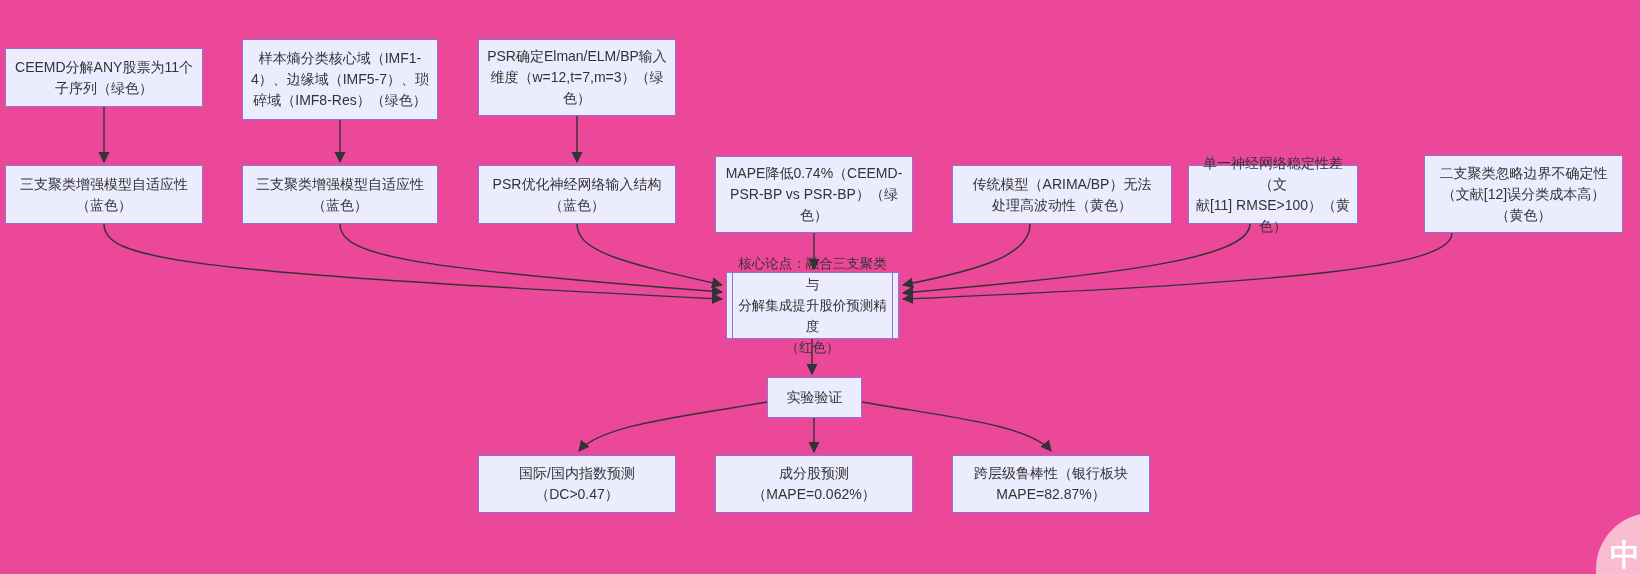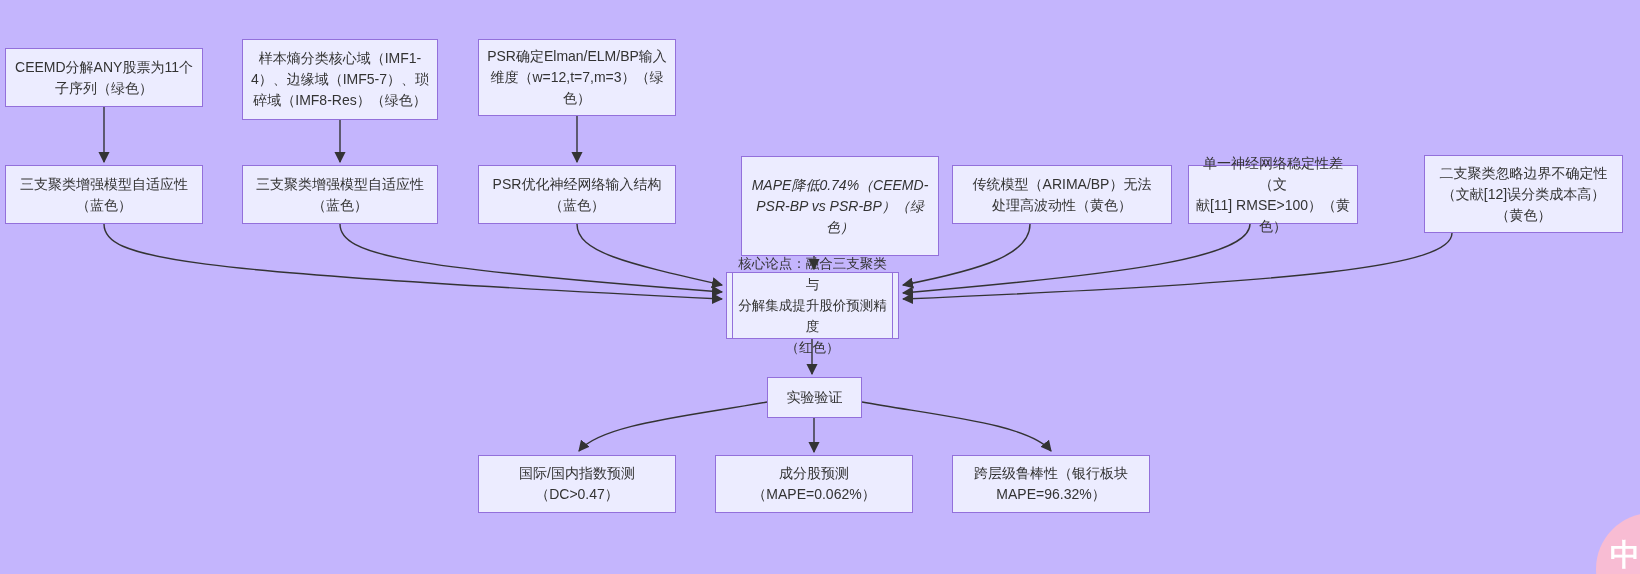--- a/index.html
+++ b/index.html
@@ -2,21 +2,21 @@
 <html style="--node-fill: #ECECFF; --node-border: #9370DB; --edge: #333333; --text: #333333; --float-button-bg: #f8bcd3; --float-button-text: #ffffff;"><head>
 <meta charset="utf-8">
 <style>
   html, body { margin: 0; padding: 0; }
   body { background: #ffffff; }
   .canvas {
     position: relative;
     width: 1640px;
     height: 574px;
     overflow: hidden;
-    background: #c4b5fd;
+    background: #ec4899;
     font-family: "Liberation Sans", "DejaVu Sans", sans-serif;
   }
   .edges {
     position: absolute;
     left: 0; top: 0;
     width: 1640px; height: 574px;
     pointer-events: none;
   }
   .edge {
     fill: none;
@@ -115,21 +115,21 @@
 （蓝色）</span>
   </div>
   <div class="node" style="left:242px;top:165px;width:196px;height:59px;">
     <span class="node-label">三支聚类增强模型自适应性
 （蓝色）</span>
   </div>
   <div class="node" style="left:478px;top:165px;width:198px;height:59px;">
     <span class="node-label">PSR优化神经网络输入结构
 （蓝色）</span>
   </div>
-  <div class="node" style="left:741px;top:156px;width:198px;height:100px;font-style:italic;">
+  <div class="node" style="left:715px;top:156px;width:198px;height:77px;">
     <span class="node-label">MAPE降低0.74%（CEEMD-
 PSR-BP vs PSR-BP）（绿
 色）</span>
   </div>
   <div class="node" style="left:952px;top:165px;width:220px;height:59px;">
     <span class="node-label">传统模型（ARIMA/BP）无法
 处理高波动性（黄色）</span>
   </div>
   <div class="node" style="left:1188px;top:165px;width:170px;height:59px;justify-content:center;">
     <span class="node-label">单一神经网络稳定性差（文
@@ -156,20 +156,20 @@
   <div class="node" style="left:478px;top:455px;width:198px;height:58px;">
     <span class="node-label">国际/国内指数预测
 （DC&gt;0.47）</span>
   </div>
   <div class="node" style="left:715px;top:455px;width:198px;height:58px;">
     <span class="node-label">成分股预测
 （MAPE=0.062%）</span>
   </div>
   <div class="node" style="left:952px;top:455px;width:198px;height:58px;">
     <span class="node-label">跨层级鲁棒性（银行板块
-MAPE=96.32%）</span>
+MAPE=82.87%）</span>
   </div>
 
   <div class="float-btn">
     <span>中A</span>
   </div>
 
 </div>
 
 </body></html>

